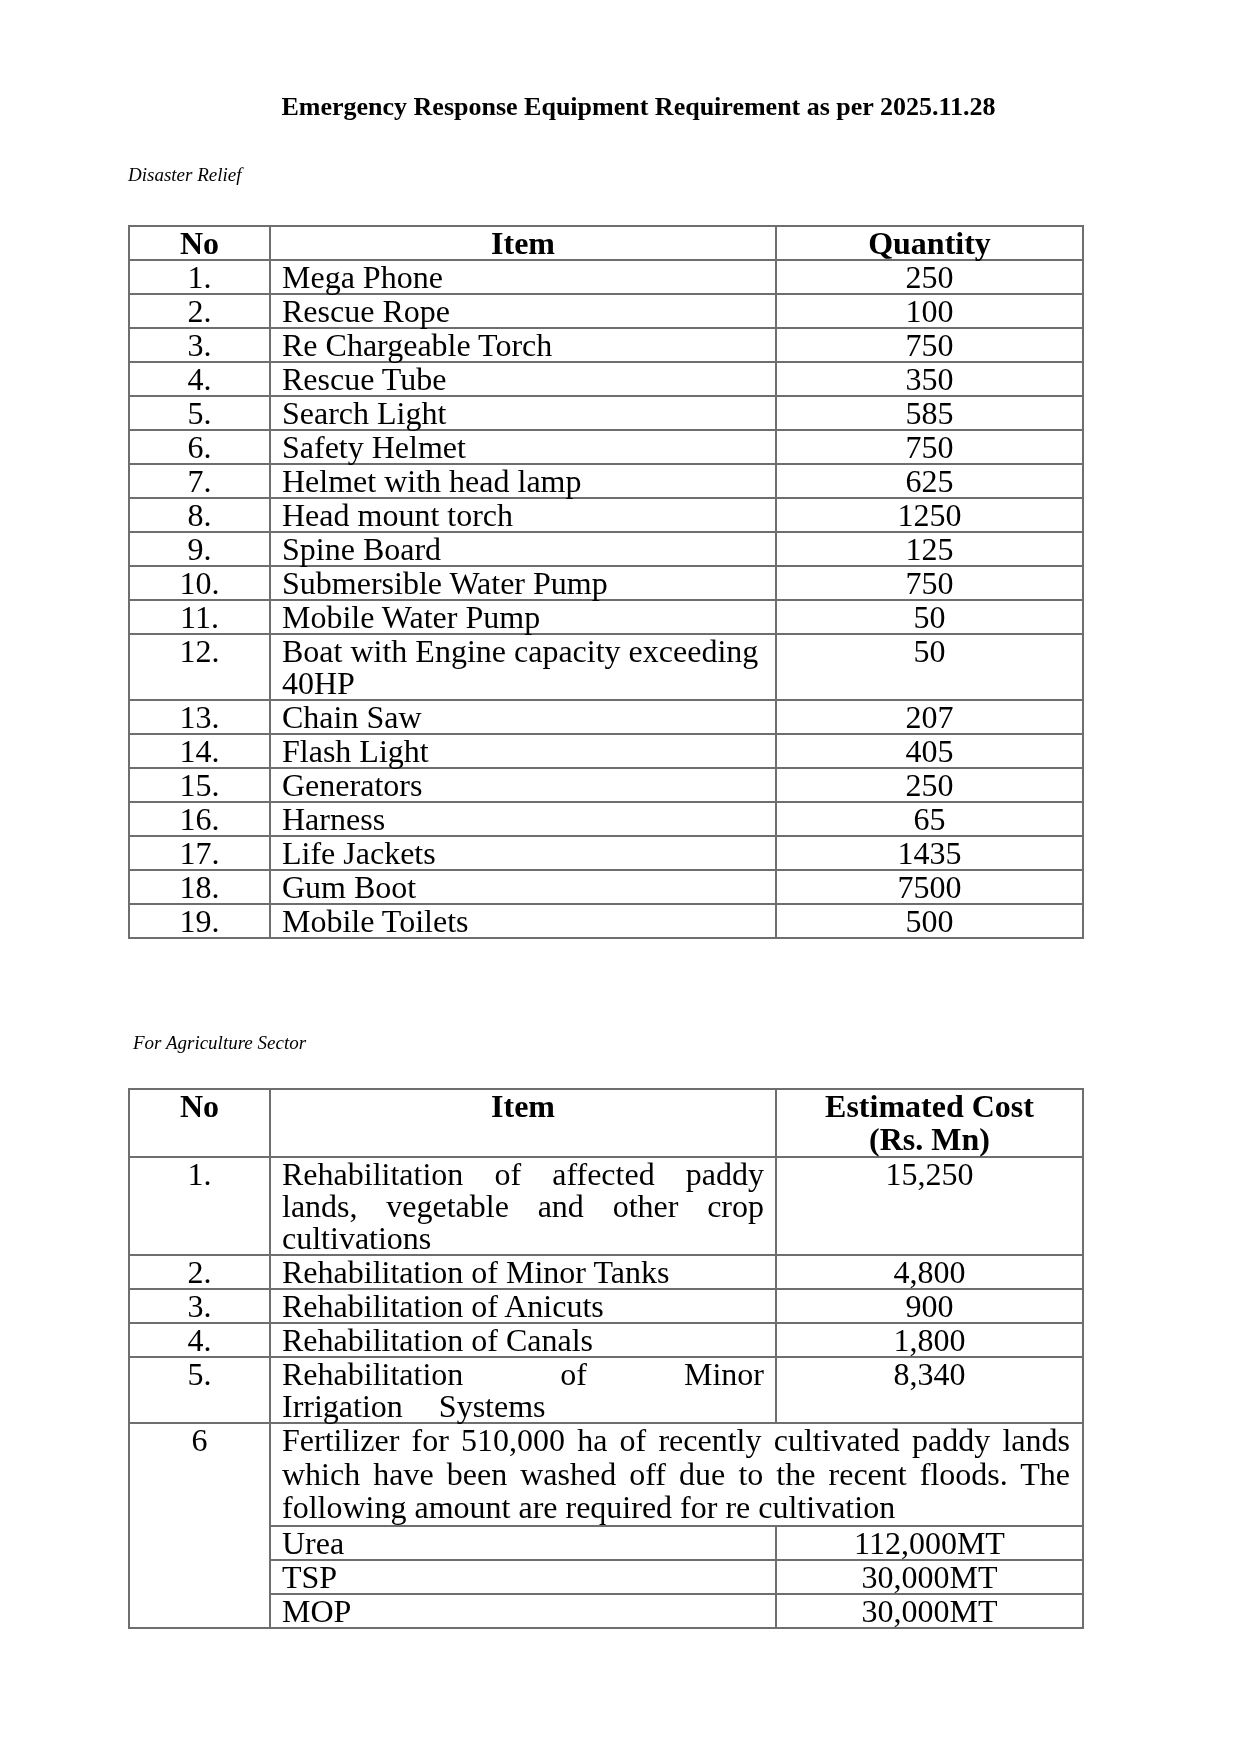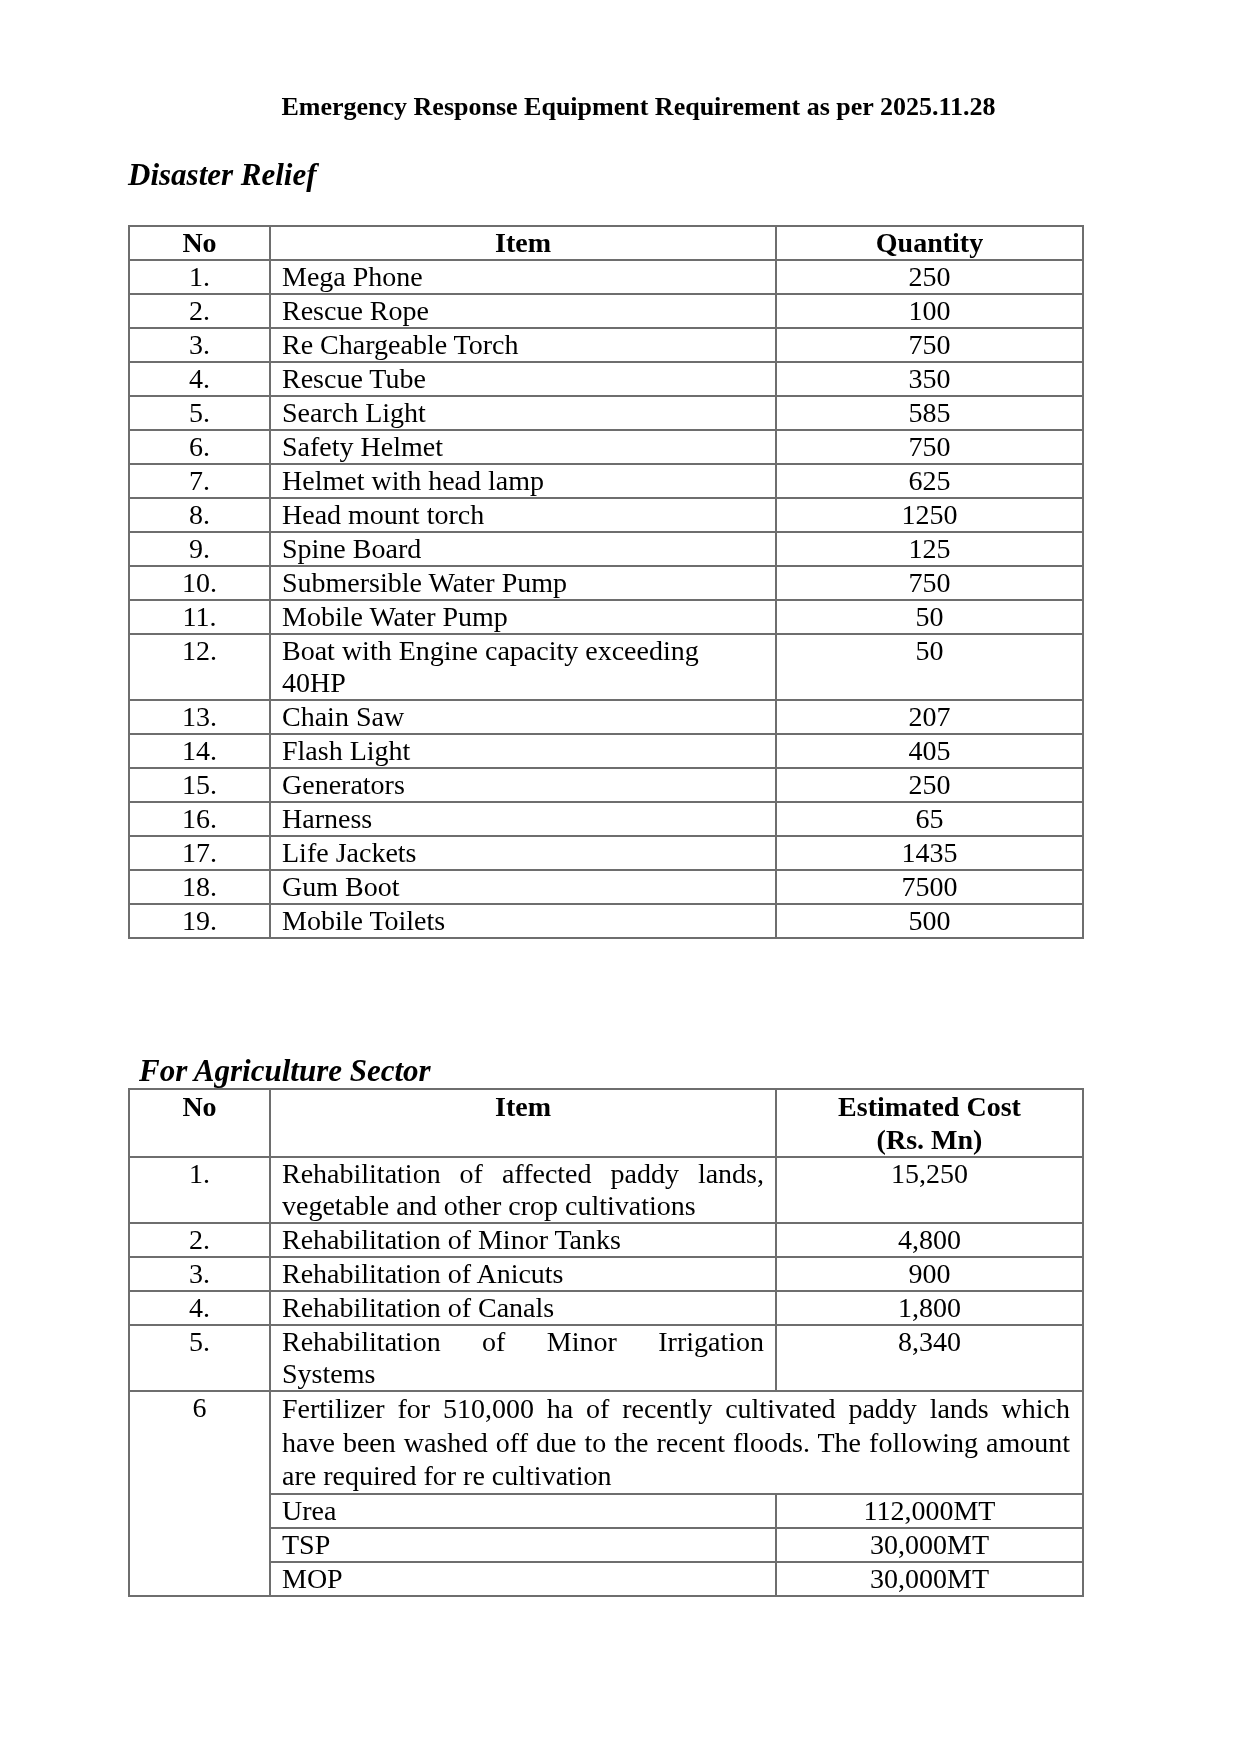--- a/index.html
+++ b/index.html
@@ -21,34 +21,34 @@
       left: 0;
       width: 1277px;
       text-align: center;
       font-weight: bold;
       font-size: 26px;
       line-height: 32px;
       white-space: nowrap;
     }
     .section-heading {
       position: absolute;
-      font-weight: bold;
+      font-weight: normal;
       font-style: italic;
-      font-size: 31px;
+      font-size: 19px;
       line-height: 32px;
       white-space: nowrap;
     }
     #sec1 { top: 159px; left: 128px; }
-    #sec2 { top: 1027px; left: 139px; margin-top: 28px; }
+    #sec2 { top: 1027px; left: 133px; }
 
     table {
       position: absolute;
       border-collapse: collapse;
       table-layout: fixed;
-      font-size: 28px;
+      font-size: 32px;
       border-radius: 30px;
     }
     td, th {
       border: 2px solid #6e6e6e;
       padding: 0 11px;
       vertical-align: top;
       line-height: 32px;
       overflow: visible;
     }
     th { font-weight: bold; text-align: center; }

